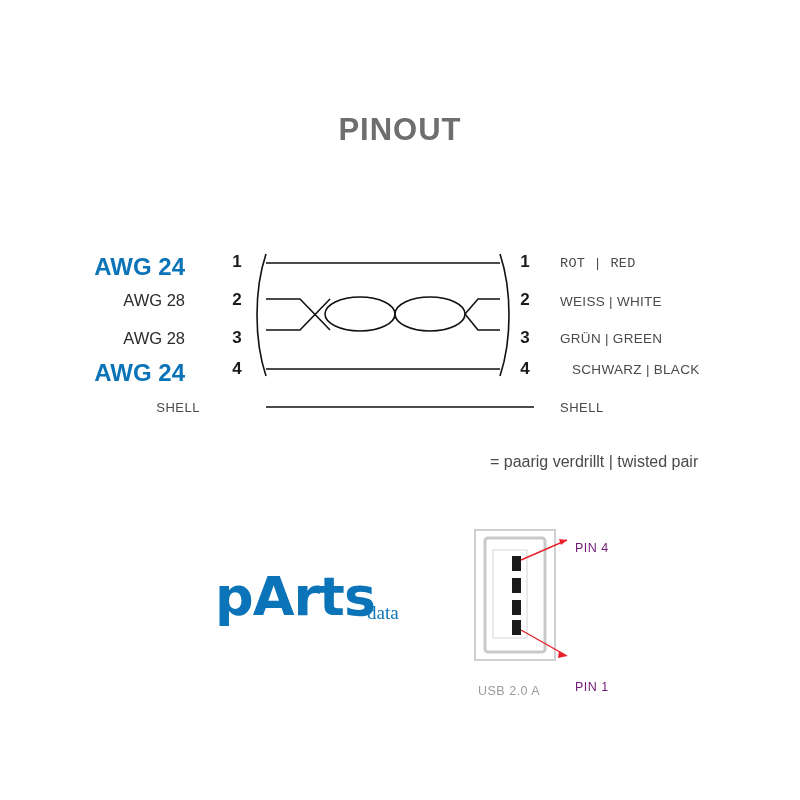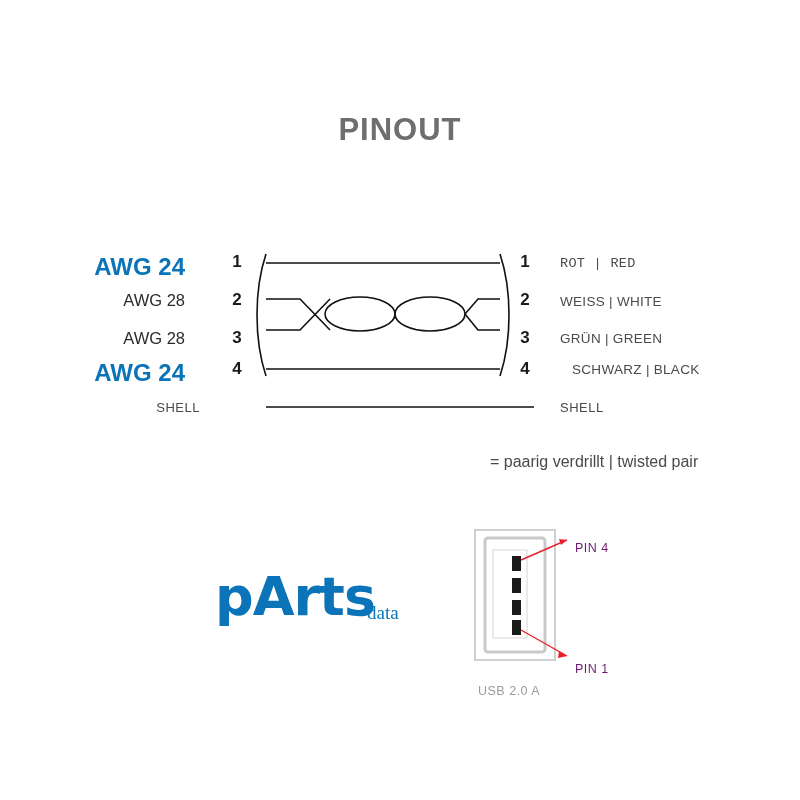--- a/index.html
+++ b/index.html
@@ -210,21 +210,21 @@
     <rect x="57" y="80" width="9" height="15" fill="#1a1a1a"></rect>
     <rect x="57" y="100" width="9" height="15" fill="#1a1a1a"></rect>
 
     <path d="M 66 40 L 112 20" fill="none" stroke="#e8202a" stroke-width="1.4"></path>
     <polygon points="112,20 104,19 106,25" fill="#e8202a"></polygon>
     <path d="M 66 110 L 112 136" fill="none" stroke="#e8202a" stroke-width="1.4"></path>
     <polygon points="112,136 104,131 103,138" fill="#e8202a"></polygon>
   </svg>
 
   <div class="pin-callout" style="left:575px; top:541px;">PIN 4</div>
-  <div class="pin-callout" style="left:575px; top:662px;">PIN 1</div>
+  <div class="pin-callout" style="left:575px; top:680px;">PIN 1</div>
   <div id="connector-caption">USB 2.0 A</div>
 
   <div id="logo">
     <div class="logo-main">pArts</div>
     <div class="logo-sub">data</div>
   </div>
 
 </div>
 
 </body></html>

